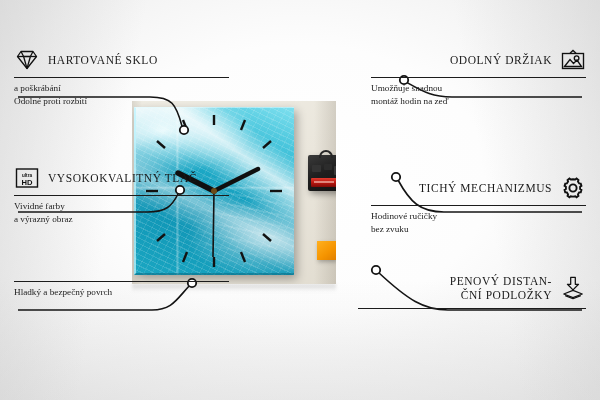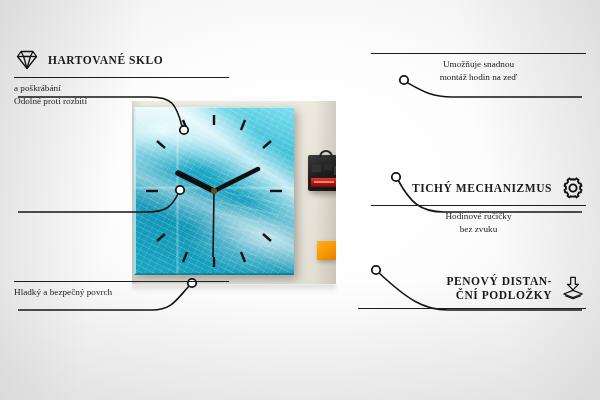--- a/index.html
+++ b/index.html
@@ -24,36 +24,36 @@
 
   
   svg.wires { position:absolute; inset:0; width:600px; height:400px; }
 
   
   .feat { position:absolute; width:215px; }
   .feat .head { display:flex; align-items:center; gap:8px; }
   .feat.left .head { justify-content:flex-start; }
   .feat.right .head { justify-content:flex-end; }
   .feat .title {
-    font-weight:bold;
+    font-weight:normal;
     font-size:11.5px;
     letter-spacing:.55px;
     line-height:1.25;
     text-transform:uppercase;
   }
   .feat.left .title { text-align:left; }
   .feat.right .title { text-align:right; }
   .feat .rule {
     height:1px; background:#1c1c1c; margin:5px 0 4px 0; width:100%;
   }
   .feat .desc {
     font-size:9.2px; line-height:1.45; color:#232323;
   }
   .feat.left .desc { text-align:left; }
-  .feat.right .desc { text-align:center; }
+  .feat.right .desc { text-align:left; }
 
   .ico { width:26px; height:24px; flex:0 0 auto; display:block; }
 
   
   #f-glass   { left:14px;  top:48px; }
   #f-print   { left:14px;  top:166px; }
   #f-edges   { left:14px;  top:276px; }
   
   #f-holder  { left:371px; top:48px; }
   #f-mech    { left:371px; top:176px; }
@@ -268,29 +268,55 @@
       </svg>
       <div class="title">HARTOVANÉ SKLO</div>
     </div>
     <div class="rule"></div>
     <div class="desc">
       <div>a poškrábání</div>
       <div>Odolné proti rozbití</div>
     </div>
   </div>
 
+  <div class="feat left" id="f-print">
+    <div class="head">
+      <svg class="ico" viewBox="0 0 26 24">
+        <rect x="2.5" y="3" width="21" height="18" fill="none" stroke="#111" stroke-width="1.4"></rect>
+        <text x="13" y="11" font-family="Liberation Sans, sans-serif" font-size="4.6" font-weight="bold" text-anchor="middle" fill="#111">ultra</text>
+        <text x="13" y="18.6" font-family="Liberation Sans, sans-serif" font-size="7.6" font-weight="bold" text-anchor="middle" fill="#111">HD</text>
+      </svg>
+      <div class="title">VYSOKOKVALITNÝ TLAČ</div>
+    </div>
+    <div class="rule"></div>
+    <div class="desc">
+      <div>Vividné farby</div>
+      <div>a výrazný obraz</div>
+    </div>
+  </div>
 
   <div class="feat left" id="f-edges">
     <div class="rule"></div>
     <div class="desc">
       <div>Hladký a bezpečný povrch</div>
     </div>
   </div>
 
   <div class="feat right" id="f-holder">
+    <div class="head">
+      <div class="title">ODOLNÝ DRŽIAK</div>
+      <svg class="ico" viewBox="0 0 26 24">
+        <g fill="none" stroke="#111" stroke-width="1.35">
+          <path d="M10,5.2 L13,2.4 L16,5.2"></path>
+          <rect x="2.5" y="5.5" width="21" height="15"></rect>
+          <path d="M4.5,18.5 L10,11.5 L13.5,15.5 L17,12 L21.5,18.5 Z"></path>
+          <circle cx="16.6" cy="10.2" r="2.3"></circle>
+        </g>
+      </svg>
+    </div>
     <div class="rule"></div>
     <div class="desc">
       <div>Umožňuje snadnou</div>
       <div>montáž hodin na zeď</div>
     </div>
   </div>
 
   <div class="feat right" id="f-mech">
     <div class="head">
       <div class="title">TICHÝ MECHANIZMUS</div>

